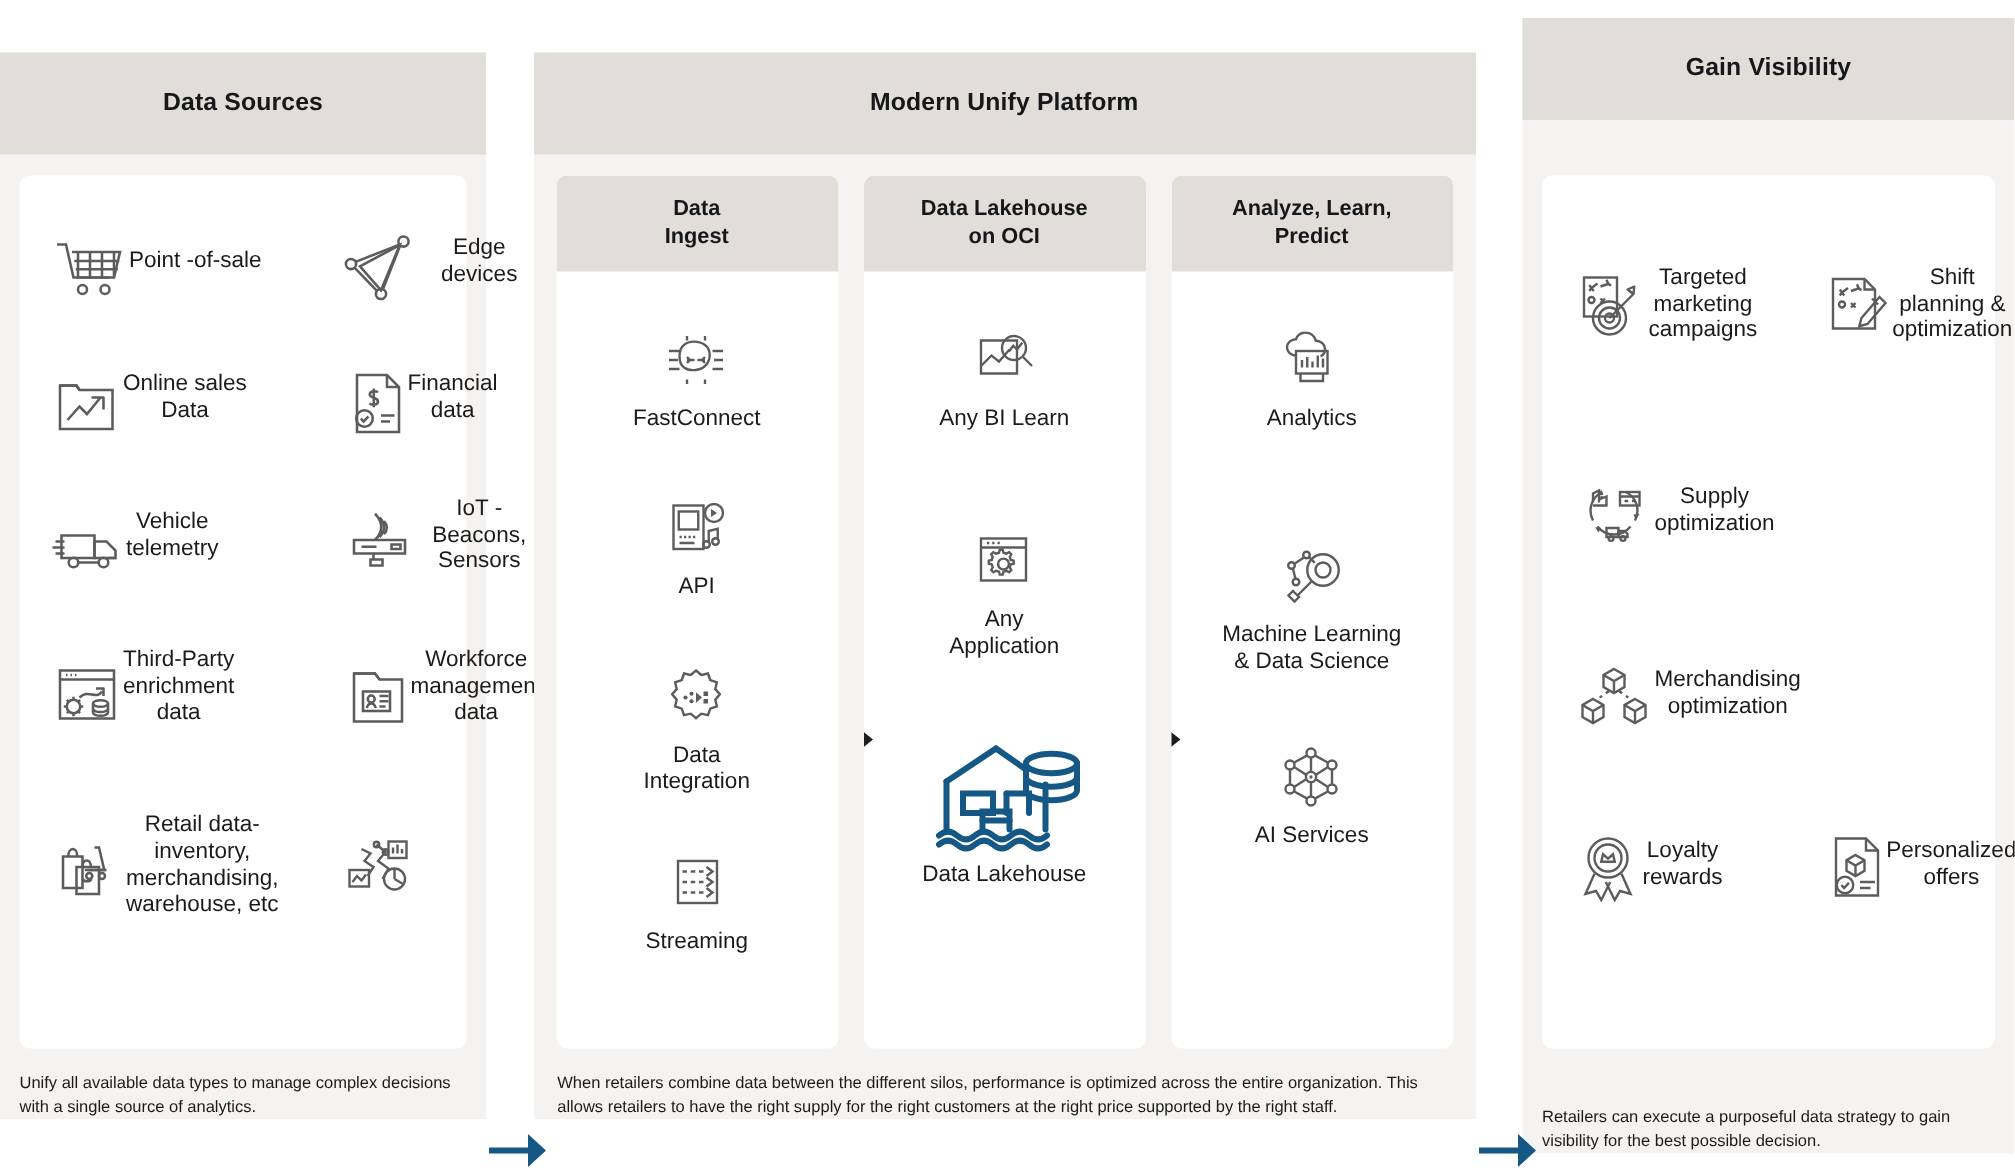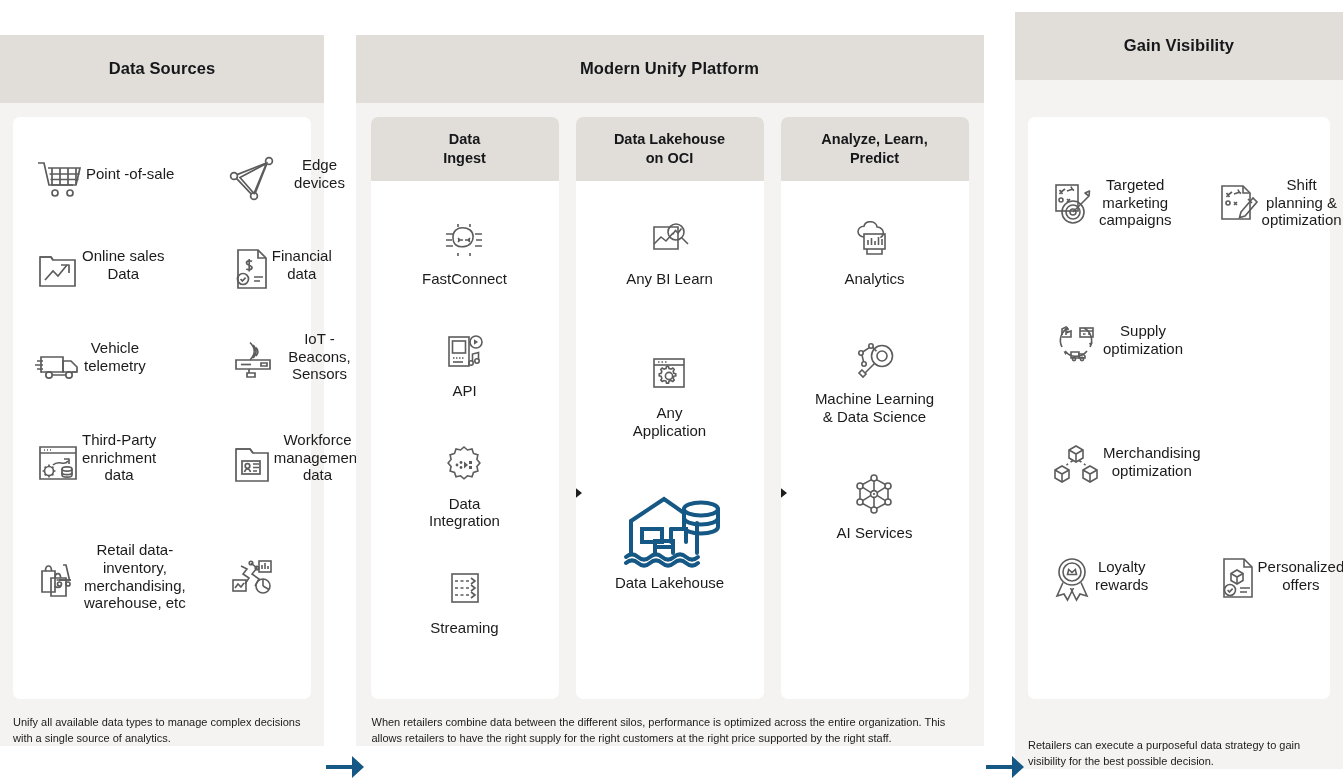--- a/index.html
+++ b/index.html
@@ -437,21 +437,21 @@
       </div>
 
       <div class="sub sub-sep">
         <svg class="mid-arrow mid-arrow-2" viewBox="0 0 28 24">
           <path d="M0 10h18v-6l10 8-10 8v-6H0z" fill="#1d1d1d"></path>
         </svg>
         <div class="sub-head">Analyze, Learn,
 Predict</div>
         <div class="sub-body">
 
-          <div class="node" style="margin-bottom:48px">
+          <div class="node" style="margin-bottom:72px">
             <div class="ic">
               <svg width="44" height="38" viewBox="0 0 44 38" fill="none" stroke="#5c5c5c" stroke-width="1.6">
                 <path d="M11 16c-3.3 0-6-2.4-6-5.4S7.7 5.2 11 5.2c.6-2.6 3.2-4.5 6.3-4.5 3.4 0 6.3 2.3 6.8 5.3 3.5.2 6.3 2.7 6.3 5.8 0 2-1.2 3.8-3 4.8"></path>
                 <rect x="11" y="13" width="21" height="15"></rect>
                 <path d="M15 24v-5M18.5 24v-7M22 24v-4M25.5 24v-8M29 24v-6"></path>
                 <path d="M14 28v5h15v-5M17 33h9"></path>
               </svg>
             </div>
             <div class="lbl">Analytics</div>
           </div>

